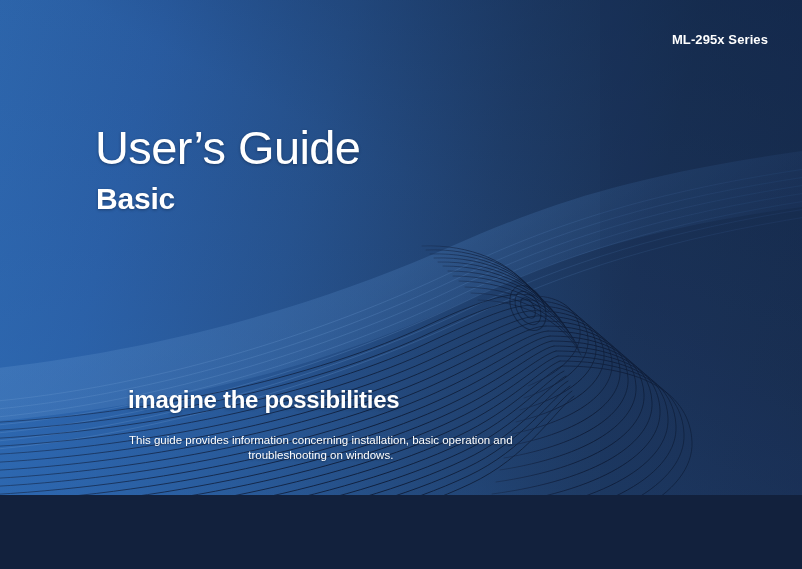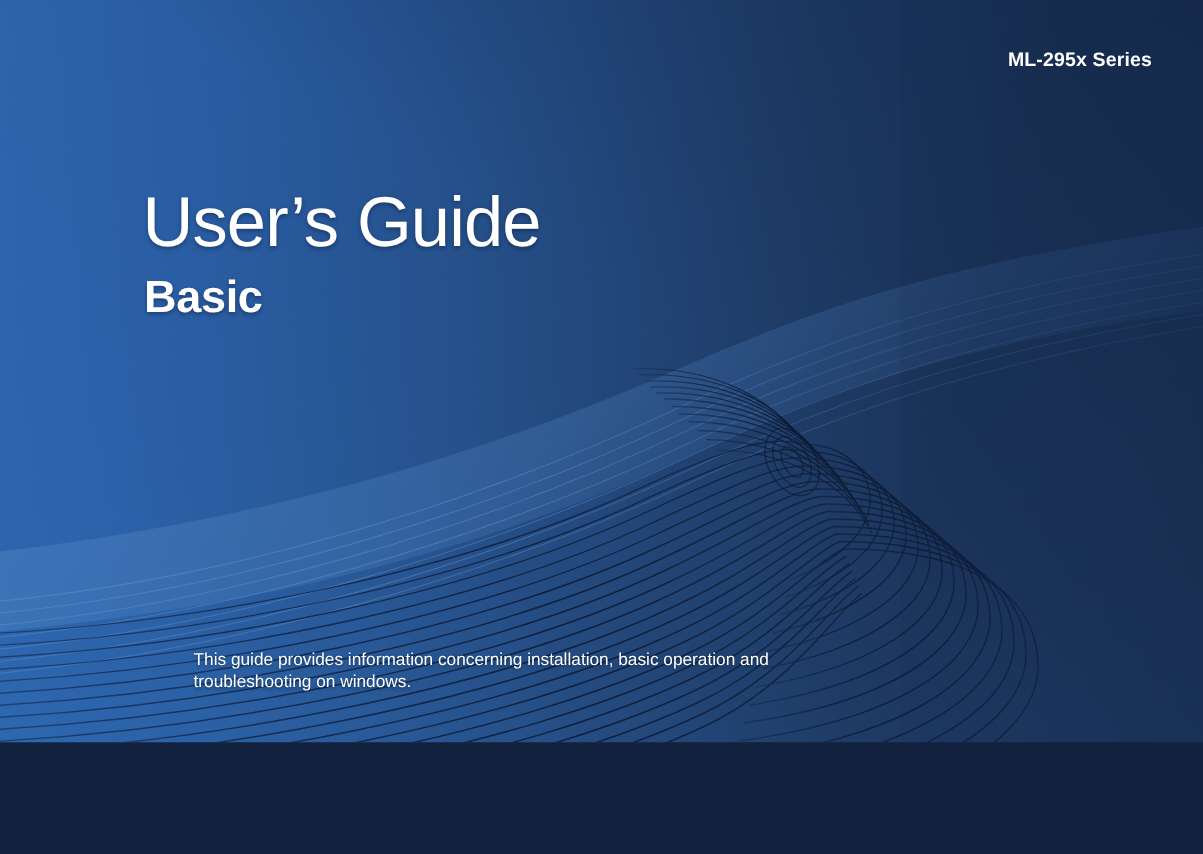--- a/index.html
+++ b/index.html
@@ -68,20 +68,21 @@
     letter-spacing: -0.3px;
     text-shadow: 0 1px 3px rgba(8,24,48,0.5);
   }
   #description {
     left: 129px;
     top: 433px;
     font-size: 11.5px;
     font-weight: normal;
     line-height: 15px;
     text-shadow: 0 1px 2px rgba(8,24,48,0.5);
+    text-align: center;
   }
 </style>
 </head>
 <body>
 
 <div id="cover">
 
   <svg id="artwork" viewBox="0 0 802 569" preserveAspectRatio="none" xmlns="http://www.w3.org/2000/svg">
     <defs>
       <linearGradient id="lightBand" x1="0" y1="0" x2="1" y2="0.4">
@@ -184,16 +185,17 @@
         <ellipse cx="528" cy="308" rx="6" ry="11" transform="rotate(-28 528 308)" stroke-width="1"></ellipse>
       </g>
 
       <rect x="600" y="0" width="202" height="569" fill="#16294a" opacity="0.10"></rect>
     </g>
   </svg>
 
   <div class="txt" id="series">ML-295x Series</div>
   <div class="txt" id="title">User’s Guide</div>
   <div class="txt" id="subtitle">Basic</div>
+  <div class="txt" id="tagline">imagine the possibilities</div>
   <div class="txt" id="description">This guide provides information concerning installation, basic operation and
 troubleshooting on windows.</div>
 
 </div>
 
 </body></html>

